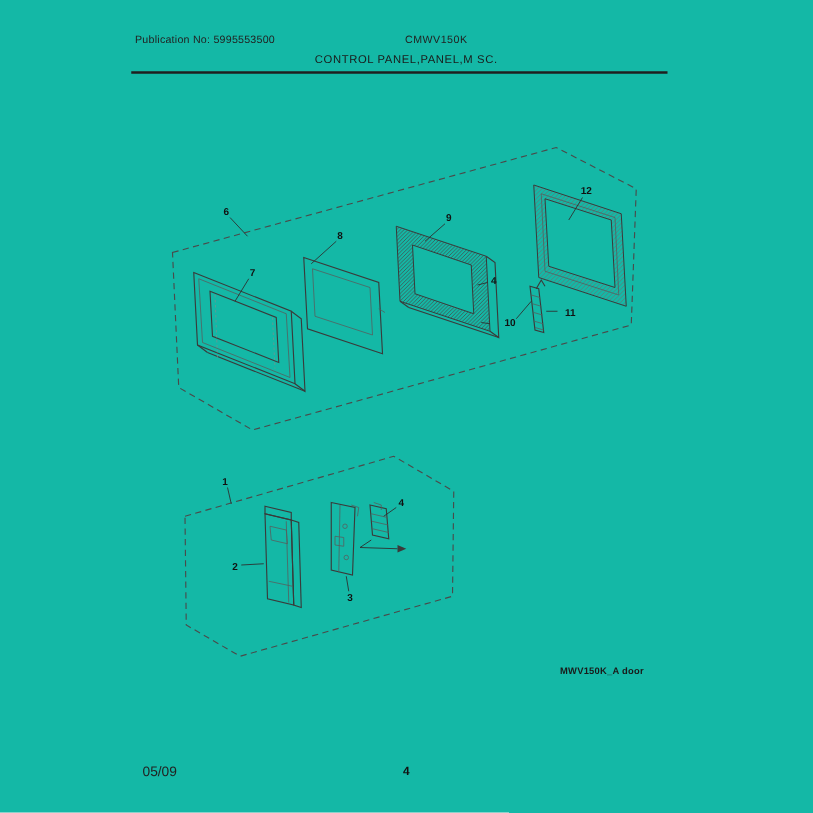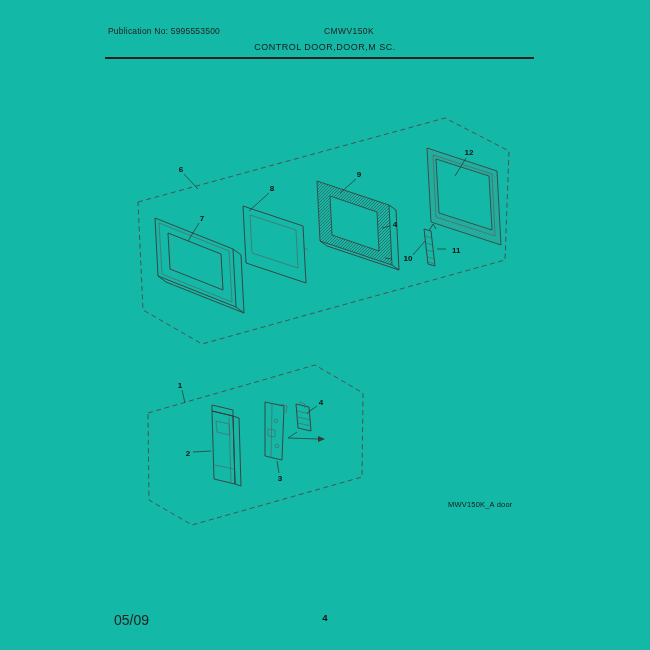--- a/index.html
+++ b/index.html
@@ -6,41 +6,41 @@
   .page{
     position:relative;width:650px;height:650px;background:#14b8a6;
     font-family:"Liberation Sans", sans-serif;color:#1a1a1a;overflow:hidden;
     margin:0 auto;
   }
   .abs{position:absolute;}
   .pub{left:108px;top:26px;font-size:8.5px;letter-spacing:.2px;color:#222;}
   .model-wrap{left:0;top:26px;width:650px;text-align:center;font-size:8.5px;letter-spacing:.4px;color:#222;padding-left:24px;}
   .title-wrap{left:0;top:42px;width:650px;text-align:center;font-size:9px;letter-spacing:.5px;color:#1a1a1a;}
   .rule{left:105px;top:57px;width:429px;height:2px;background:#1f1f1f;}
-  .caption{left:448px;top:500px;font-size:7.5px;font-weight:400;color:#1a1a1a;letter-spacing:.2px;}
-  .date{left:114px;top:612px;font-size:14px;color:#222;}
+  .caption{left:448px;top:532px;font-size:7.5px;font-weight:700;color:#1a1a1a;letter-spacing:.2px;}
+  .date{left:114px;top:612px;font-size:11px;color:#222;}
   .pageno-wrap{left:0;top:612px;width:650px;text-align:center;font-size:9.5px;font-weight:700;color:#111;}
   svg{position:absolute;left:0;top:0;}
   .ln{fill:none;stroke:#3a3a3a;stroke-width:0.9;}
   .lnThin{fill:none;stroke:#5a5a5a;stroke-width:0.6;}
   .dashbox{fill:none;stroke:#4a4a4a;stroke-width:0.9;stroke-dasharray:5 3.5;}
   .dashThin{fill:none;stroke:#8a8a8a;stroke-width:0.5;stroke-dasharray:2 2;}
   .leader{fill:none;stroke:#2e2e2e;stroke-width:0.7;}
   .lbl{font:700 8px "Liberation Sans",sans-serif;fill:#111;}
   .hatched{stroke:#3a3a3a;stroke-width:0.8;fill-rule:evenodd;}
   .solid{fill:#3a3a3a;stroke:none;}
 </style>
 </head>
 <body>
 
 <div class="page">
 
   <div class="abs pub">Publication No: 5995553500</div>
   <div class="abs model-wrap">CMWV150K</div>
-  <div class="abs title-wrap">CONTROL DOOR,DOOR,M SC.</div>
+  <div class="abs title-wrap">CONTROL PANEL,PANEL,M SC.</div>
   <div class="abs rule"></div>
 
   <svg width="650" height="650" viewBox="0 0 650 650">
     <defs>
       <pattern id="hatch" width="3" height="3" patternUnits="userSpaceOnUse" patternTransform="rotate(0)">
         <path d="M0,3 L3,0" stroke="#474747" stroke-width="0.6"></path>
       </pattern>
       <pattern id="hatchLight" width="3.5" height="3.5" patternUnits="userSpaceOnUse">
         <path d="M0,3.5 L3.5,0" stroke="#6f6f6f" stroke-width="0.55"></path>
       </pattern>

